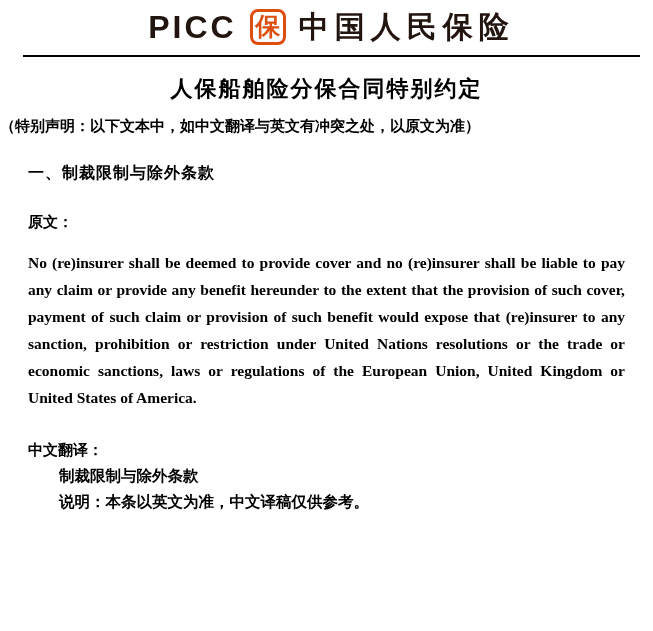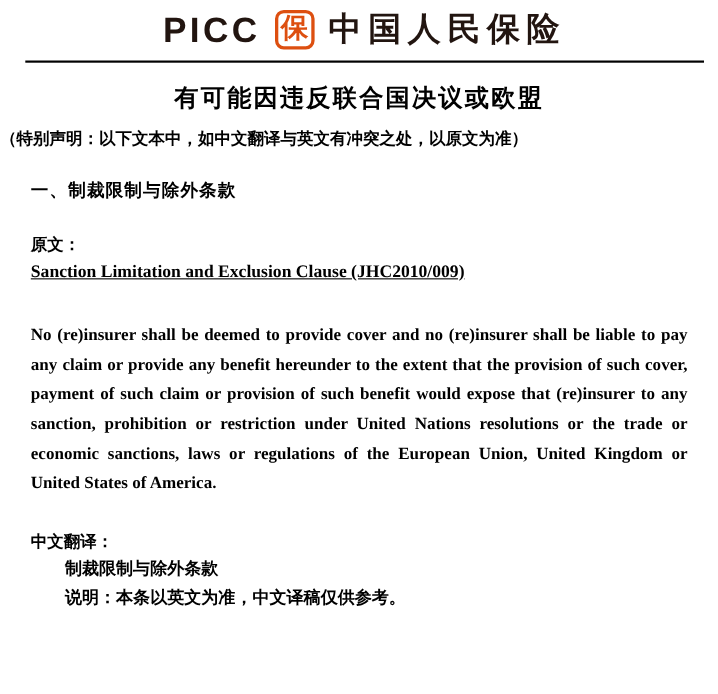--- a/index.html
+++ b/index.html
@@ -89,21 +89,21 @@
     font-size: 15px;
     font-weight: bold;
   }
   .clause-title-en {
     margin-top: 7px;
     font-size: 16px;
     font-weight: bold;
     text-decoration: underline;
   }
   .para-en {
-    margin-top: 34px;
+    margin-top: 17px;
     font-size: 15.5px;
     font-weight: bold;
     line-height: 27px;
     text-align: justify;
     text-justify: inter-word;
   }
   .label-zh {
     margin-top: 30px;
     font-size: 15px;
     font-weight: bold;
@@ -135,31 +135,30 @@
 <div class="page">
 
   <div class="header">
     <span class="logo-word">PICC</span>
     <span class="seal" style="border-color: rgb(221, 79, 16);">
       <span class="seal-char" style="color: rgb(221, 79, 16);">保</span>
     </span>
     <span class="brand-name">中国人民保险</span>
   </div>
 
-  <div class="doc-title">有可能因违反联合国决议或欧盟</div>
+  <div class="doc-title">人保船舶险分保合同特别约定</div>
 
   <div class="doc-subtitle">（特别声明：以下文本中，如中文翻译与英文有冲突之处，以原文为准）</div>
 
   <div class="content">
 
     <div class="section-heading">一、制裁限制与除外条款</div>
 
     <div class="label">原文：</div>
 
-    <div class="clause-title-en">Sanction Limitation and Exclusion Clause (JHC2010/009)</div>
 
     <div class="para-en">No (re)insurer shall be deemed to provide cover and no (re)insurer shall be liable to pay any claim or provide any benefit hereunder to the extent that the provision of such cover, payment of such claim or provision of such benefit would expose that (re)insurer to any sanction, prohibition or restriction under United Nations resolutions or the trade or economic sanctions, laws or regulations of the European Union, United Kingdom or United States of America.</div>
 
     <div class="label-zh">中文翻译：</div>
 
     <div class="clause-title-zh">制裁限制与除外条款</div>
 
 
     <div class="note-zh">说明：本条以英文为准，中文译稿仅供参考。</div>
 

